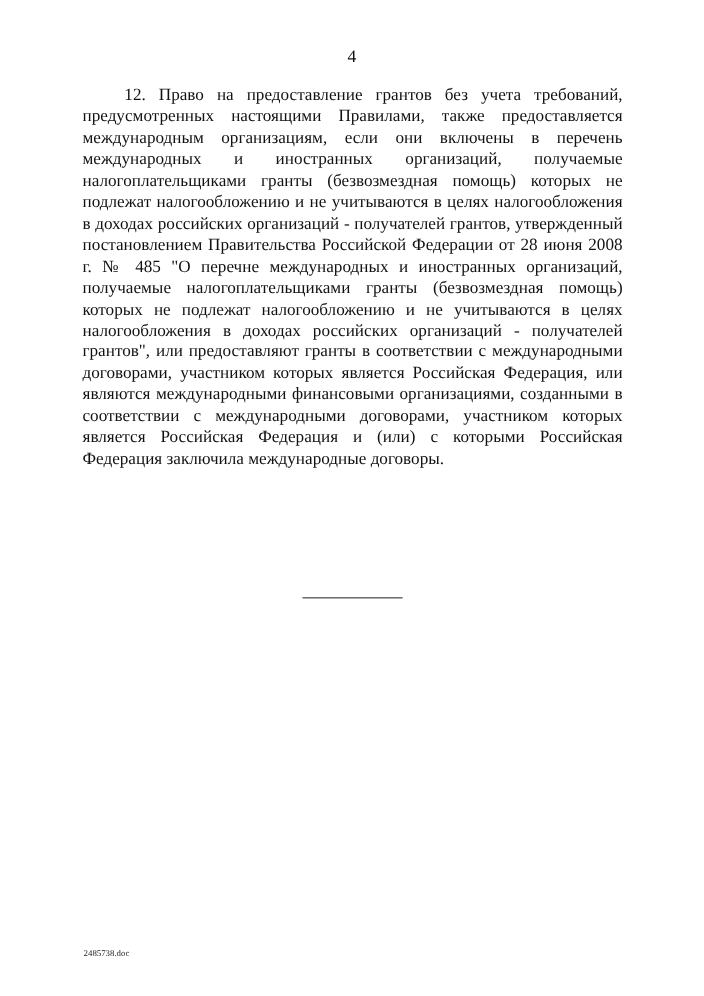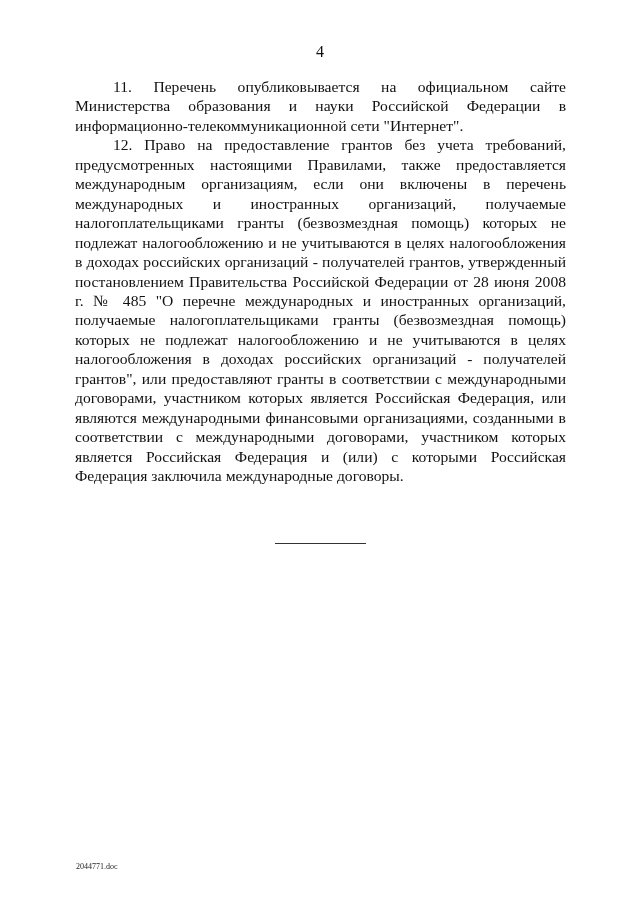--- a/index.html
+++ b/index.html
@@ -54,19 +54,18 @@
     line-height: 10px;
     color: #222222;
   }
 </style>
 </head>
 <body>
 
 <div class="page-number">4</div>
 
 <div class="body-text">
-  <p class="para">11. Перечень опубликовывается на официальном сайте Министерства образования и науки Российской Федерации в информационно-телекоммуникационной сети "Интернет".</p>
   <p class="para">12. Право на предоставление грантов без учета требований, предусмотренных настоящими Правилами, также предоставляется международным организациям, если они включены в перечень международных и иностранных организаций, получаемые налогоплательщиками гранты (безвозмездная помощь) которых не подлежат налогообложению и не учитываются в целях налогообложения в доходах российских организаций - получателей грантов, утвержденный постановлением Правительства Российской Федерации от 28 июня 2008 г. № 485 "О перечне международных и иностранных организаций, получаемые налогоплательщиками гранты (безвозмездная помощь) которых не подлежат налогообложению и не учитываются в целях налогообложения в доходах российских организаций - получателей грантов", или предоставляют гранты в соответствии с международными договорами, участником которых является Российская Федерация, или являются международными финансовыми организациями, созданными в соответствии с международными договорами, участником которых является Российская Федерация и (или) с которыми Российская Федерация заключила международные договоры.</p>
 </div>
 
 <div class="separator"></div>
 
-<div class="footer-file">2044771.doc</div>
+<div class="footer-file">2485738.doc</div>
 
 </body></html>

